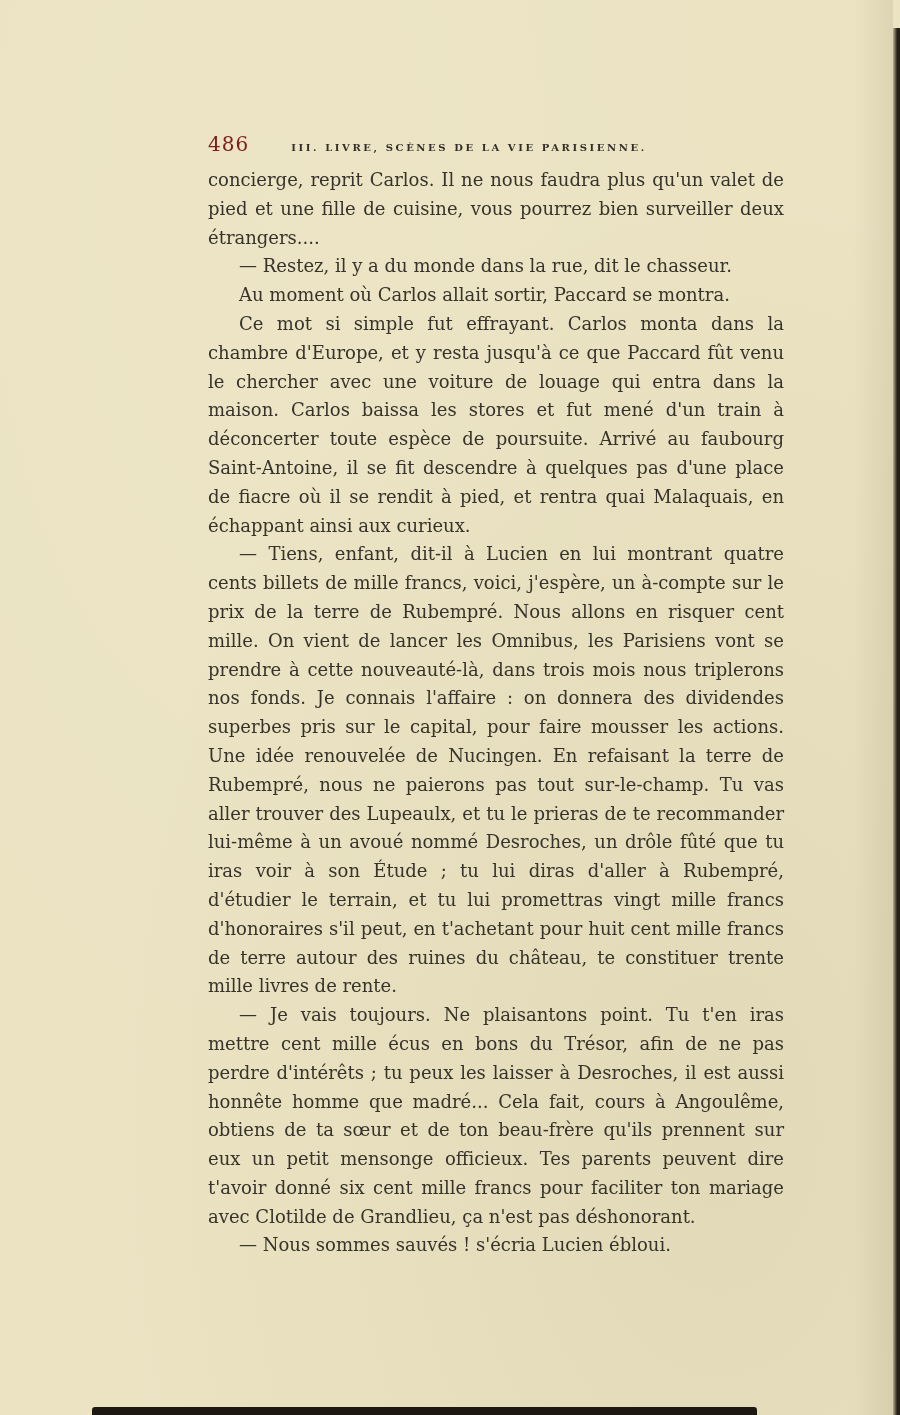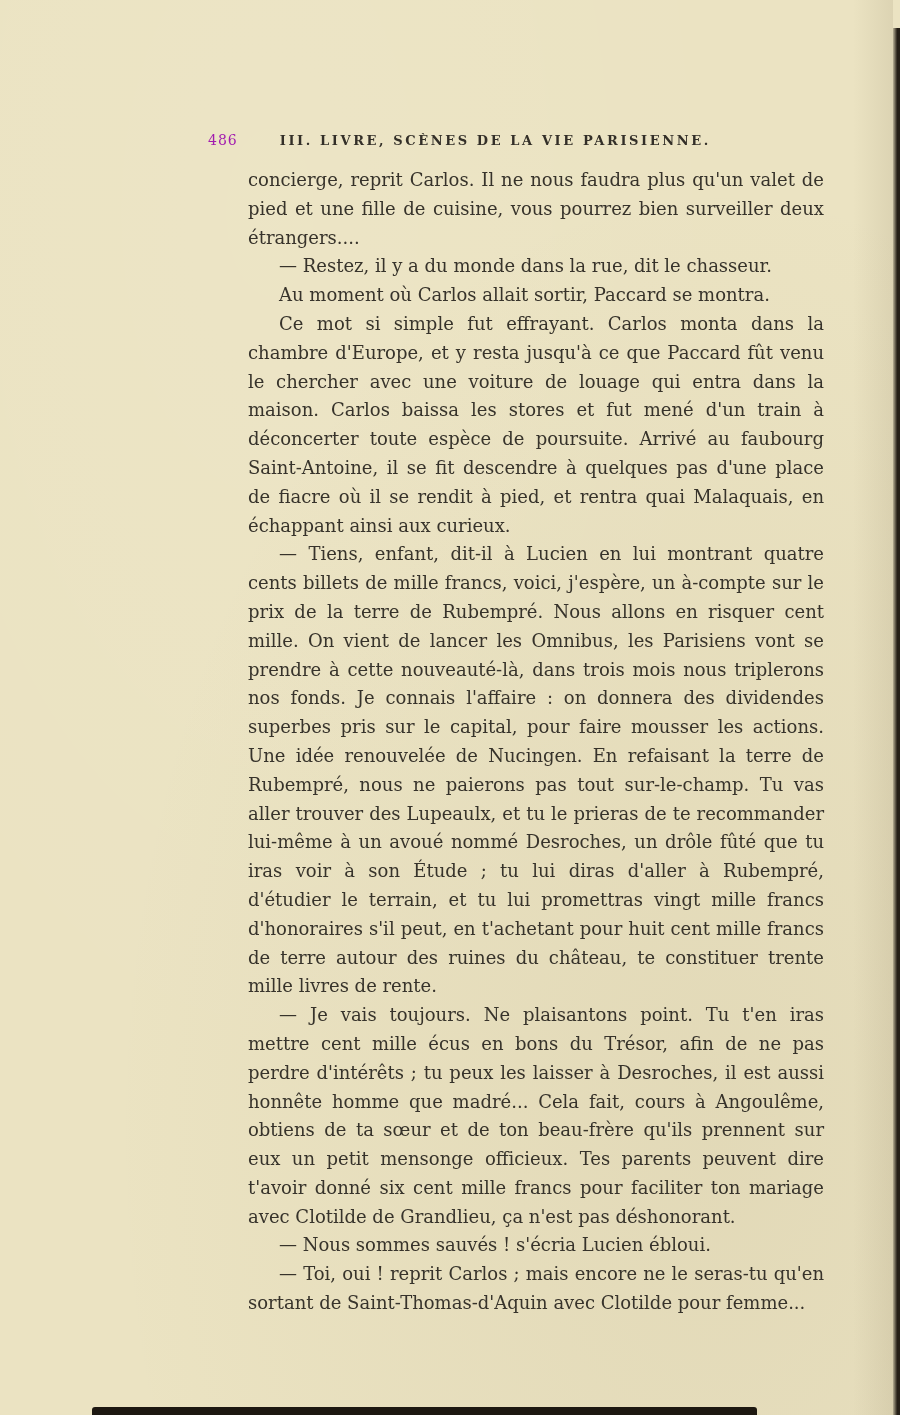--- a/index.html
+++ b/index.html
@@ -26,41 +26,40 @@
   .running-head {
     position: absolute;
     left: 208px;
     top: 132px;
     width: 576px;
     display: flex;
     align-items: baseline;
     white-space: nowrap;
   }
   .folio {
-    font-size: 14px;
+    font-size: 20px;
     letter-spacing: 1px;
-    color: #a21caf;
+    color: #7f1d1d;
   }
   .running-title {
     margin-left: 42px;
-    font-size: 13px;
+    font-size: 10px;
     font-weight: bold;
     letter-spacing: 2.6px;
     color: #332f28;
   }
   .text-block {
     position: absolute;
     left: 208px;
     top: 166px;
     width: 576px;
     font-size: 18px;
     line-height: 28.8px;
     text-align: justify;
     color: #37332b;
-    margin-left: 40px;
   }
   .text-block p {
     margin: 0;
     padding: 0;
   }
   .text-block p.indent {
     text-indent: 31px;
   }
   .scan-edge-right {
     position: absolute;
@@ -101,19 +100,18 @@
   </header>
 
   <main class="text-block">
     <p>concierge, reprit Carlos. Il ne nous faudra plus qu'un valet de pied et une fille de cuisine, vous pourrez bien surveiller deux étrangers....</p>
     <p class="indent">— Restez, il y a du monde dans la rue, dit le chasseur.</p>
     <p class="indent">Au moment où Carlos allait sortir, Paccard se montra.</p>
     <p class="indent">Ce mot si simple fut effrayant. Carlos monta dans la chambre d'Europe, et y resta jusqu'à ce que Paccard fût venu le chercher avec une voiture de louage qui entra dans la maison. Carlos baissa les stores et fut mené d'un train à déconcerter toute espèce de poursuite. Arrivé au faubourg Saint-Antoine, il se fit descendre à quelques pas d'une place de fiacre où il se rendit à pied, et rentra quai Malaquais, en échappant ainsi aux curieux.</p>
     <p class="indent">— Tiens, enfant, dit-il à Lucien en lui montrant quatre cents billets de mille francs, voici, j'espère, un à-compte sur le prix de la terre de Rubempré. Nous allons en risquer cent mille. On vient de lancer les Omnibus, les Parisiens vont se prendre à cette nouveauté-là, dans trois mois nous triplerons nos fonds. Je connais l'affaire : on donnera des dividendes superbes pris sur le capital, pour faire mousser les actions. Une idée renouvelée de Nucingen. En refaisant la terre de Rubempré, nous ne paierons pas tout sur-le-champ. Tu vas aller trouver des Lupeaulx, et tu le prieras de te recommander lui-même à un avoué nommé Desroches, un drôle fûté que tu iras voir à son Étude ; tu lui diras d'aller à Rubempré, d'étudier le terrain, et tu lui promettras vingt mille francs d'honoraires s'il peut, en t'achetant pour huit cent mille francs de terre autour des ruines du château, te constituer trente mille livres de rente.</p>
     <p class="indent">— Je vais toujours. Ne plaisantons point. Tu t'en iras mettre cent mille écus en bons du Trésor, afin de ne pas perdre d'intérêts ; tu peux les laisser à Desroches, il est aussi honnête homme que madré... Cela fait, cours à Angoulême, obtiens de ta sœur et de ton beau-frère qu'ils prennent sur eux un petit mensonge officieux. Tes parents peuvent dire t'avoir donné six cent mille francs pour faciliter ton mariage avec Clotilde de Grandlieu, ça n'est pas déshonorant.</p>
     <p class="indent">— Nous sommes sauvés ! s'écria Lucien ébloui.</p>
-    <p class="indent">— Toi, oui ! reprit Carlos ; mais encore ne le seras-tu qu'en sortant de Saint-Thomas-d'Aquin avec Clotilde pour femme...</p>
   </main>
 
   <div class="scan-edge-right"></div>
   <div class="scan-edge-bottom"></div>
 
 </div>
 
 </body></html>

